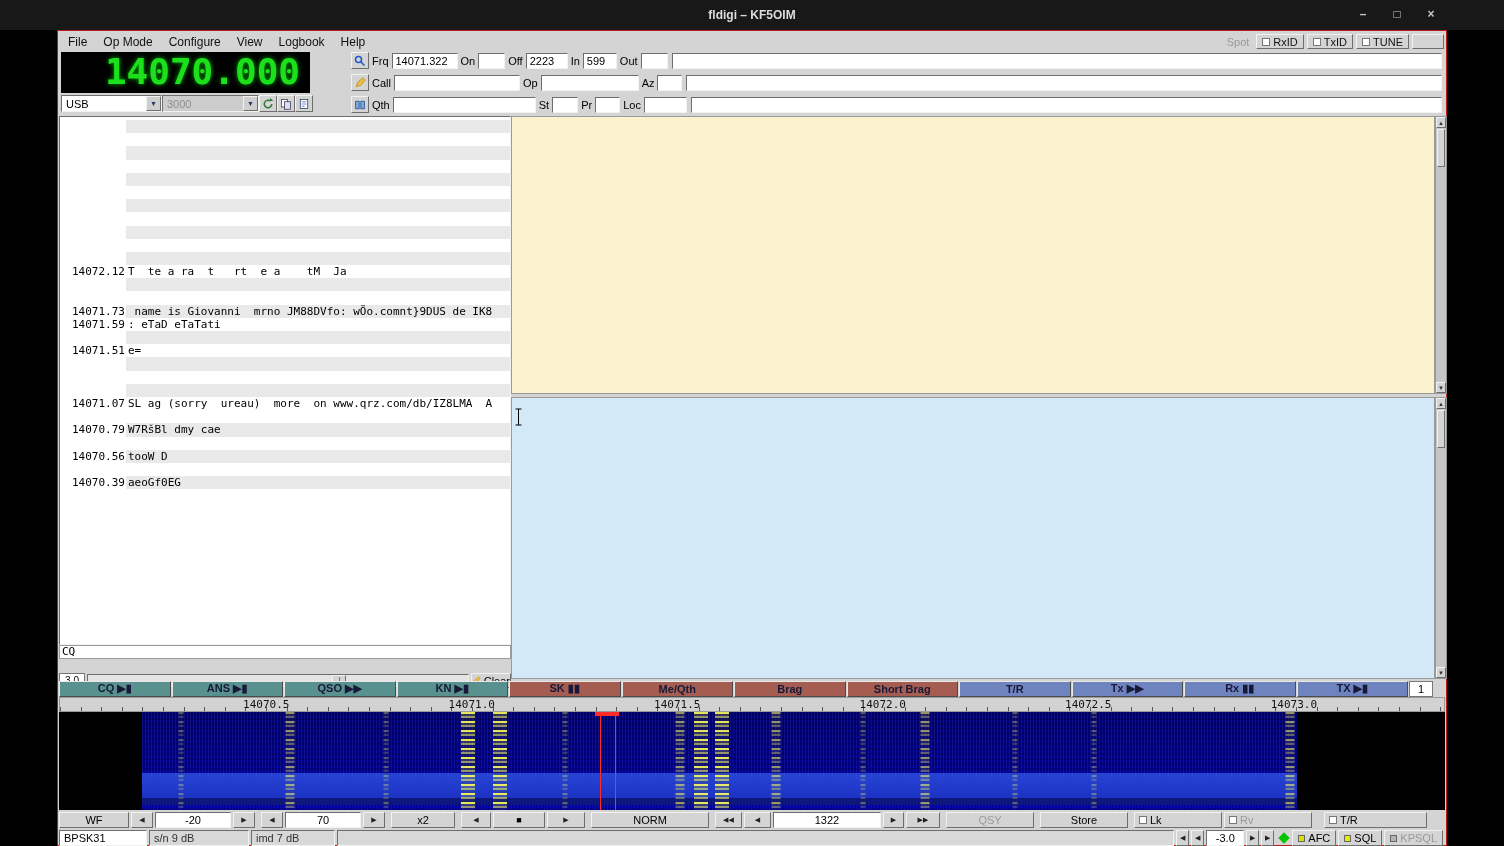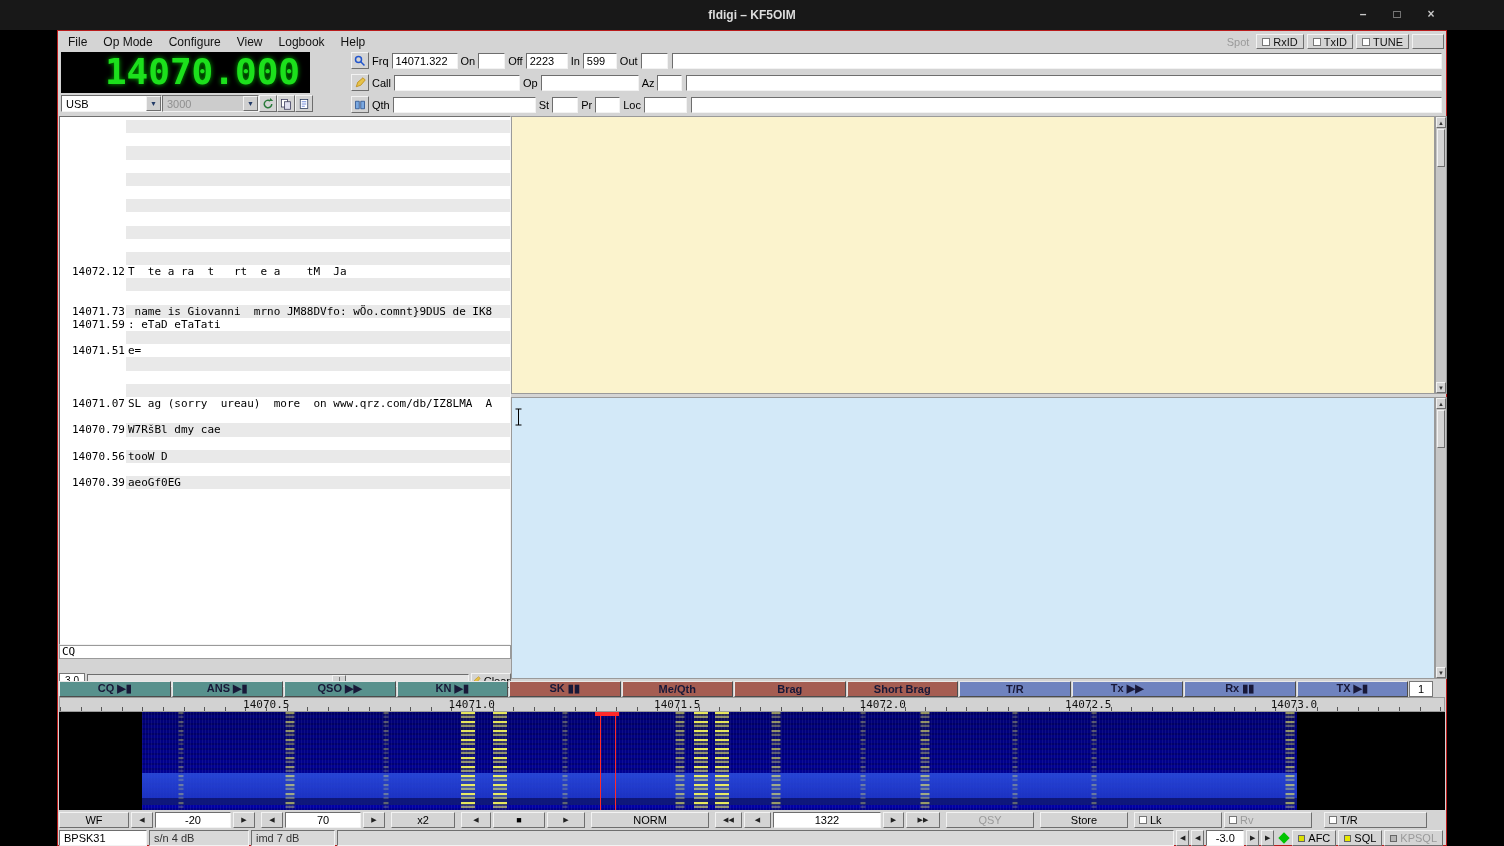--- a/index.html
+++ b/index.html
@@ -365,21 +365,21 @@
           <span>Rv</span>
         </span>
       <span class="wfcb raised" style="width:103px">
           <span class="cb"></span>
           <span>T/R</span>
         </span>
     </div>
 
     <div id="statusbar">
       <span class="st-box st-white" style="width:88px">BPSK31</span>
-      <span class="st-box" style="width:100px">s/n 4 dB</span>
+      <span class="st-box" style="width:100px">s/n 9 dB</span>
       <span class="st-box" style="width:84px">imd 7 dB</span>
       <span class="st-box" style="flex:1"></span>
       <span class="sarrow raised">◀</span>
       <span class="sarrow raised">◀</span>
       <span class="st-box st-white" style="width:38px;justify-content:center">-3.0</span>
       <span class="sarrow raised">▶</span>
       <span class="sarrow raised">▶</span>
       <span id="diamond"></span>
       <span class="led-btn raised">
           <span class="led" style="background:#dce000"></span>

